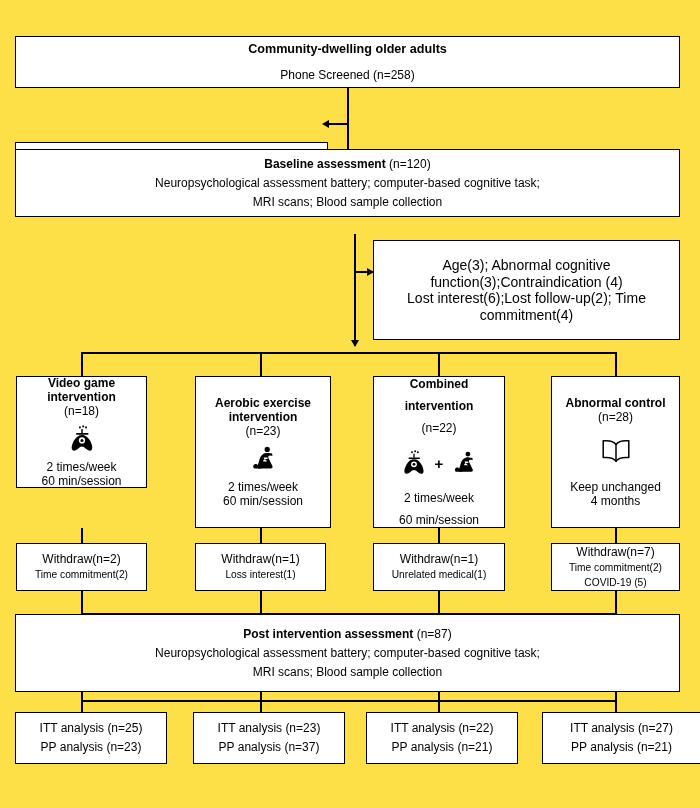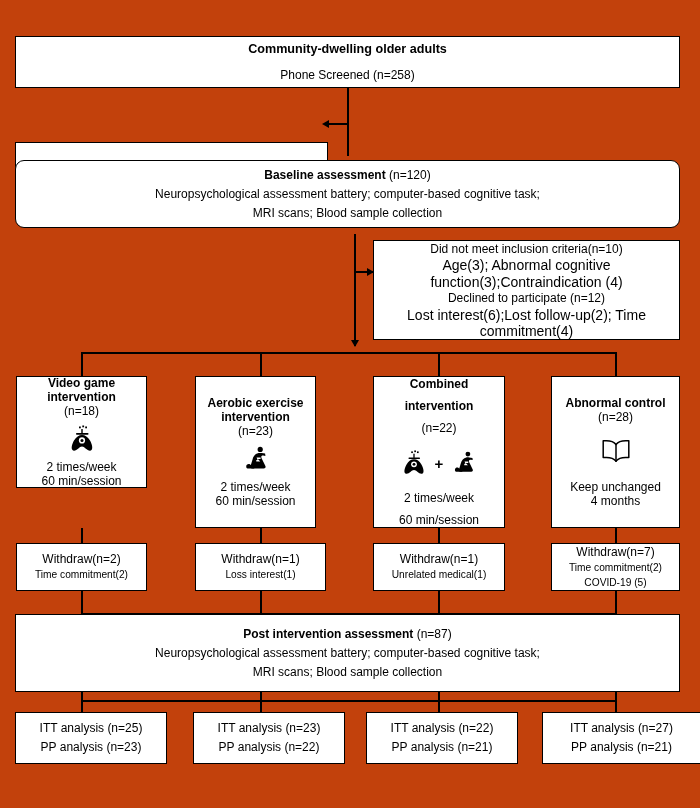--- a/index.html
+++ b/index.html
@@ -6,21 +6,21 @@
   body{
     font-family:"Liberation Sans", sans-serif;
     color:#000000;
     -webkit-font-smoothing:antialiased;
   }
   #page{
     position:relative;
     width:700px;
     height:808px;
     overflow:hidden;
-    background:#c2410c;
+    background:#fde047;
   }
   .box{
     position:absolute;
     border:1.6px solid #000;
     background:#fff;
     box-sizing:border-box;
     display:flex;
     flex-direction:column;
     align-items:center;
     justify-content:center;
@@ -80,38 +80,36 @@
 
   <div class="line vline" style="left:347px; top:88px; height:68px;"></div>
 
   <div class="line hline" style="left:328px; top:123px; width:20px;"></div>
   <div class="arrow-left" style="left:322px; top:120px;"></div>
 
   <div class="box lh-wide" style="left:15px; top:98px; width:313px; height:50px;margin-top:44px;">
     <span class="r sz11">Did not meet inclusion criteria or declined to</span>
   </div>
 
-  <div class="box lh-mid" style="left:15px; top:160px; width:665px; height:68px;border-radius:9px;">
+  <div class="box lh-mid" style="left:15px; top:149px; width:665px; height:68px;">
     <span class="r sz12">
       <b class="ttl">Baseline assessment</b><span> (n=120)</span>
     </span>
     <span class="r sz12">Neuropsychological assessment battery; computer-based cognitive task;</span>
     <span class="r sz12">MRI scans; Blood sample collection</span>
   </div>
 
   <div class="line vline" style="left:354px; top:234px; height:112px;"></div>
   <div class="arrow-down" style="left:351px; top:340px;"></div>
 
   <div class="line hline" style="left:355px; top:271px; width:18px;"></div>
   <div class="arrow-left" style="left:367px; top:268px; border-right-color:#000; transform:scaleX(-1);"></div>
 
   <div class="box lh-t2" style="left:373px; top:240px; width:307px; height:100px;">
-    <span class="r sz12">Did not meet inclusion criteria(n=10)</span>
     <span class="r sz9">Age(3); Abnormal cognitive function(3);Contraindication (4)</span>
-    <span class="r sz12">Declined to participate (n=12)</span>
     <span class="r sz9">Lost interest(6);Lost follow-up(2); Time commitment(4)</span>
   </div>
 
   <div class="line hline" style="left:81px; top:352px; width:535px;"></div>
   <div class="line vline" style="left:81px; top:352px; height:24px;"></div>
   <div class="line vline" style="left:260px; top:352px; height:24px;"></div>
   <div class="line vline" style="left:438px; top:352px; height:24px;"></div>
   <div class="line vline" style="left:615px; top:352px; height:24px;"></div>
 
   <div class="box" style="left:16px; top:376px; width:131px; height:112px;">
@@ -139,21 +137,21 @@
     <span class="r sz12">2 times/week</span>
     <span class="r sz12">60 min/session</span>
   </div>
   <div class="line vline" style="left:81px; top:528px; height:15px;"></div>
   <div class="box lh-tight" style="left:16px; top:543px; width:131px; height:48px;">
     <span class="r sz12">Withdraw(n=2)</span>
     <span class="r sz10">Time commitment(2)</span>
   </div>
   <div class="line vline" style="left:81px; top:591px; height:23px;"></div>
 
-  <div class="box" style="left:195px; top:376px; width:121px; height:152px;">
+  <div class="box" style="left:195px; top:376px; width:136px; height:152px;">
     <span class="r ttl sz12">Aerobic exercise</span>
     <span class="r ttl sz12">intervention</span>
     <span class="r sz12">(n=23)</span>
     <span class="icons">
       <span>
         <svg width="30" height="28" viewBox="0 0 30 28">
           <g fill="#000">
             <circle cx="19.2" cy="4.4" r="2.6"></circle>
             <path d="M17.5,8 C14.5,8.6 12.4,11.2 11.6,14.2 L9.4,21.6
                      C9.1,22.6 9.8,23.5 10.9,23.5 L22.8,23.5
@@ -269,21 +267,21 @@
   <div class="line vline" style="left:260px; top:692px; height:20px;"></div>
   <div class="line vline" style="left:438px; top:692px; height:20px;"></div>
   <div class="line vline" style="left:615px; top:692px; height:20px;"></div>
 
   <div class="box lh-mid" style="left:15px; top:712px; width:152px; height:52px;">
     <span class="r sz12">ITT analysis (n=25)</span>
     <span class="r sz12">PP analysis (n=23)</span>
   </div>
   <div class="box lh-mid" style="left:193px; top:712px; width:152px; height:52px;">
     <span class="r sz12">ITT analysis (n=23)</span>
-    <span class="r sz12">PP analysis (n=22)</span>
+    <span class="r sz12">PP analysis (n=37)</span>
   </div>
   <div class="box lh-mid" style="left:366px; top:712px; width:152px; height:52px;">
     <span class="r sz12">ITT analysis (n=22)</span>
     <span class="r sz12">PP analysis (n=21)</span>
   </div>
   <div class="box lh-mid" style="left:542px; top:712px; width:159px; height:52px;">
     <span class="r sz12">ITT analysis (n=27)</span>
     <span class="r sz12">PP analysis (n=21)</span>
   </div>
 

